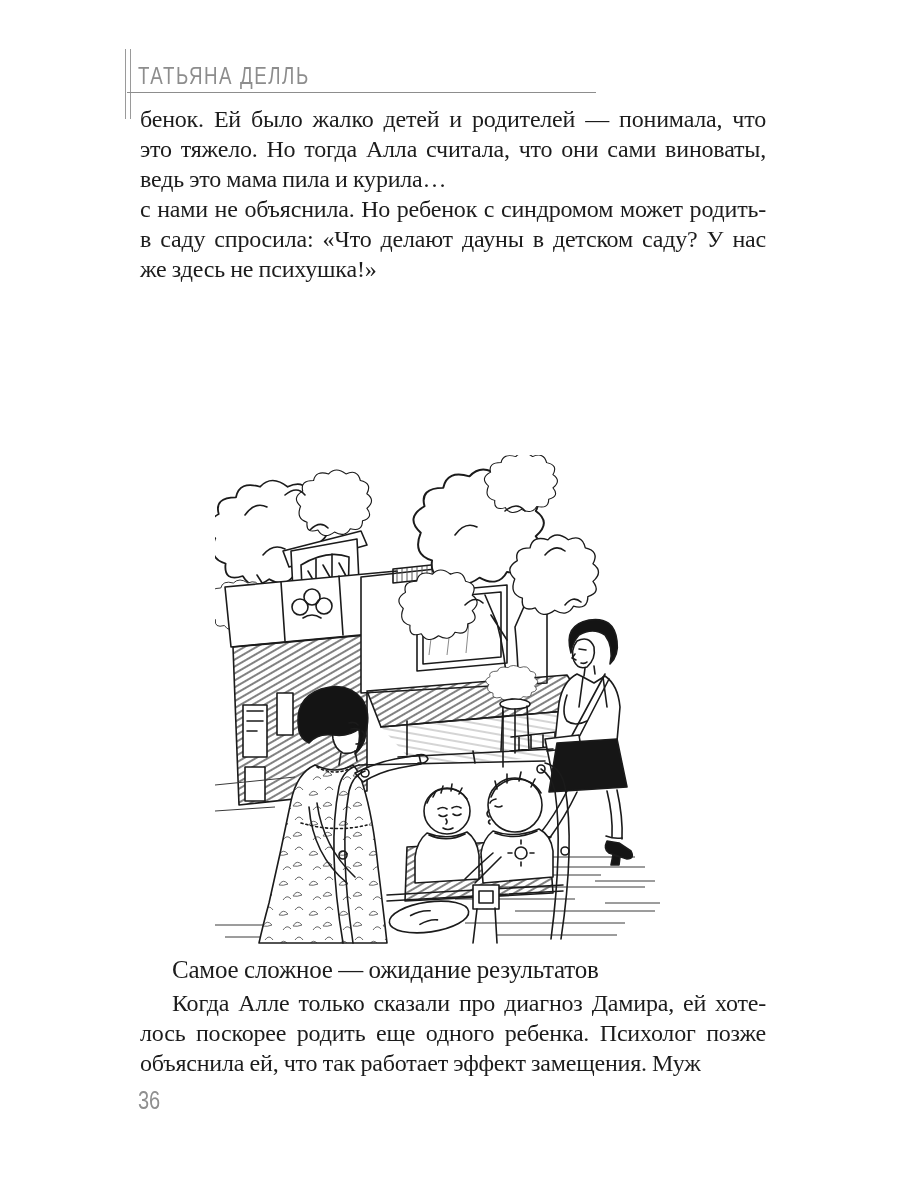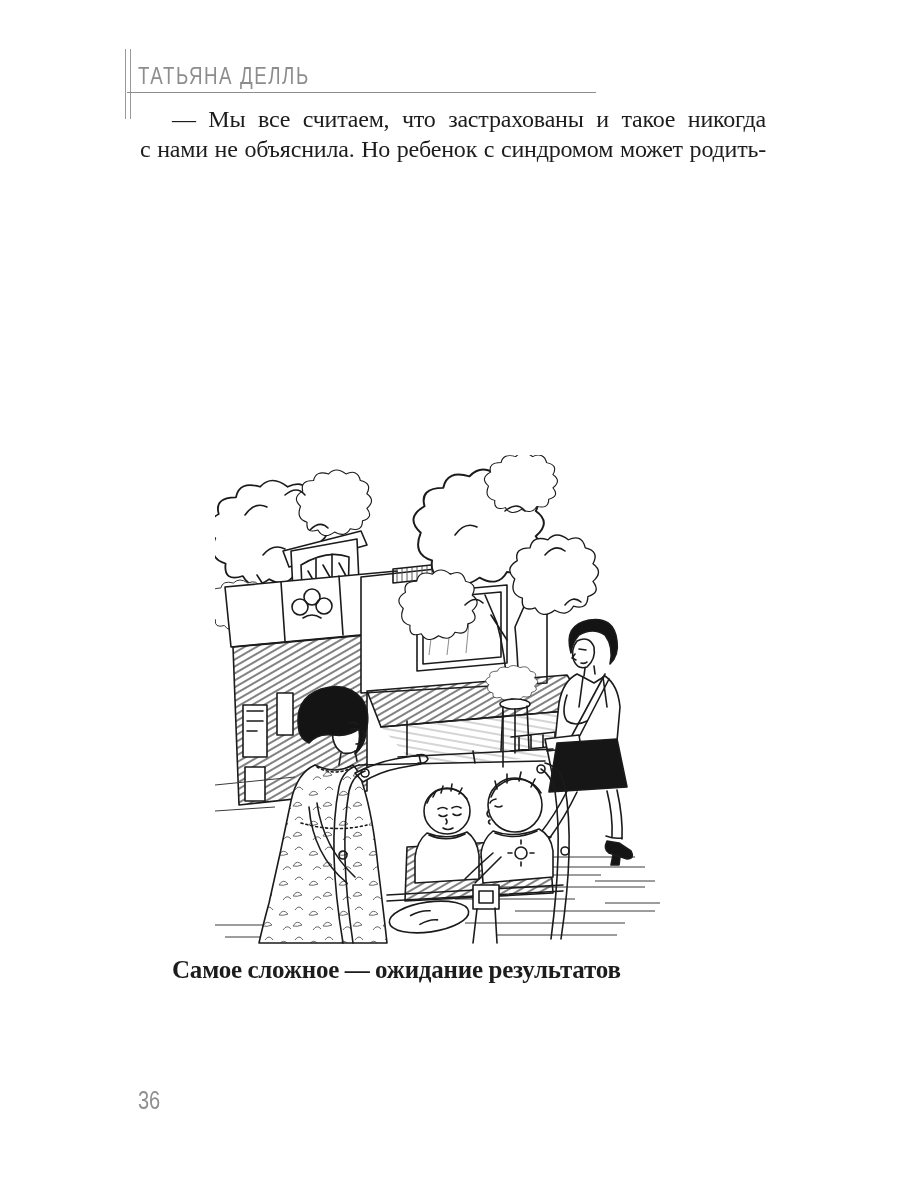--- a/index.html
+++ b/index.html
@@ -17,45 +17,51 @@
   .h-rule{position:absolute;left:127px;top:92px;width:469px;height:1px;background:#8d8d8d;}
   
   .text-block{position:absolute;left:140px;width:626px;font-size:24px;line-height:30px;
     letter-spacing:-0.2px;word-spacing:-0.5px;}
   .text-top{top:104px;}
   .text-bottom{top:954px;}
   .para{margin:0;}
   .ln{display:block;text-align:justify;text-align-last:justify;-moz-text-align-last:justify;}
   .ln.last{text-align-last:left;-moz-text-align-last:left;}
   .ln.ind{text-indent:32px;}
-  .subhead{font-weight:bold;font-size:25px;line-height:32px;margin:0 0 2px 0;text-indent:32px;}
+  .subhead{font-weight:normal;font-size:25px;line-height:32px;margin:0 0 2px 0;text-indent:32px;}
   
   .figure{position:absolute;left:215px;top:455px;width:450px;height:490px;}
   .sk{stroke:#1b1b1b;fill:none;stroke-width:1.6;stroke-linecap:round;stroke-linejoin:round;}
   .skf{stroke:#1b1b1b;stroke-width:1.6;stroke-linecap:round;stroke-linejoin:round;}
   
   .pagenum{position:absolute;left:138px;top:1086px;
     font-family:"Liberation Sans", sans-serif;font-size:25px;color:#8f8f8f;
     transform:scaleX(0.8);transform-origin:left top;}
 </style>
 </head>
 <body>
 
 <div class="page">
 
   <div class="v-rule"></div>
   <div class="author">ТАТЬЯНА ДЕЛЛЬ</div>
   <div class="h-rule"></div>
 
   <section class="text-block text-top">
     <p class="para">
-      <span class="ln ind">— Мы все считаем, что застрахованы и такое никогда</span>
+      <span class="ln">бенок. Ей было жалко детей и родителей — понимала, что</span>
+      <span class="ln">это тяжело. Но тогда Алла считала, что они сами виноваты,</span>
+      <span class="ln last">ведь это мама пила и курила…</span>
+    </p>
+    <p class="para">
       <span class="ln">с нами не объяснила. Но ребенок с синдромом может родить-</span>
     </p>
     <p class="para">
+      <span class="ln">в саду спросила: «Что делают дауны в детском саду? У нас</span>
+      <span class="ln last">же здесь не психушка!»</span>
     </p>
   </section>
 
   <figure class="figure" style="margin:0;">
     <svg width="450" height="490" viewBox="0 0 450 490" xmlns="http://www.w3.org/2000/svg">
       <defs>
         <path id="blob" d="M -45 5 Q -58 -8 -42 -18 Q -46 -34 -27 -34 Q -24 -50 -6 -44 Q 4 -56 18 -44 Q 34 -52 38 -34 Q 55 -30 47 -14 Q 60 -4 47 8 Q 57 22 41 27 Q 41 44 24 39 Q 17 53 2 44 Q -13 56 -21 41 Q -38 47 -36 29 Q -52 24 -45 5 Z"></path>
         <pattern id="hatchD" width="6" height="6" patternUnits="userSpaceOnUse" patternTransform="rotate(60)">
           <line x1="1" y1="0" x2="1" y2="6" stroke="#2c2c2c" stroke-width="1.2"></line>
         </pattern>
@@ -217,17 +223,22 @@
         <g transform="rotate(-8 214 462)">
           <ellipse class="skf" fill="#ffffff" cx="214" cy="462" rx="40" ry="15"></ellipse>
           <path class="sk" d="M196 458 q10 -4 20 -2 M204 468 q10 -4 18 -2" stroke-width="1.2"></path>
         </g>
       </g>
     </svg>
   </figure>
 
   <section class="text-block text-bottom">
     <h2 class="subhead">Самое сложное — ожидание результатов</h2>
+    <p class="para">
+      <span class="ln ind">Когда Алле только сказали про диагноз Дамира, ей хоте-</span>
+      <span class="ln">лось поскорее родить еще одного ребенка. Психолог позже</span>
+      <span class="ln last">объяснила ей, что так работает эффект замещения. Муж</span>
+    </p>
   </section>
 
   <div class="pagenum">36</div>
 
 </div>
 
 </body></html>

